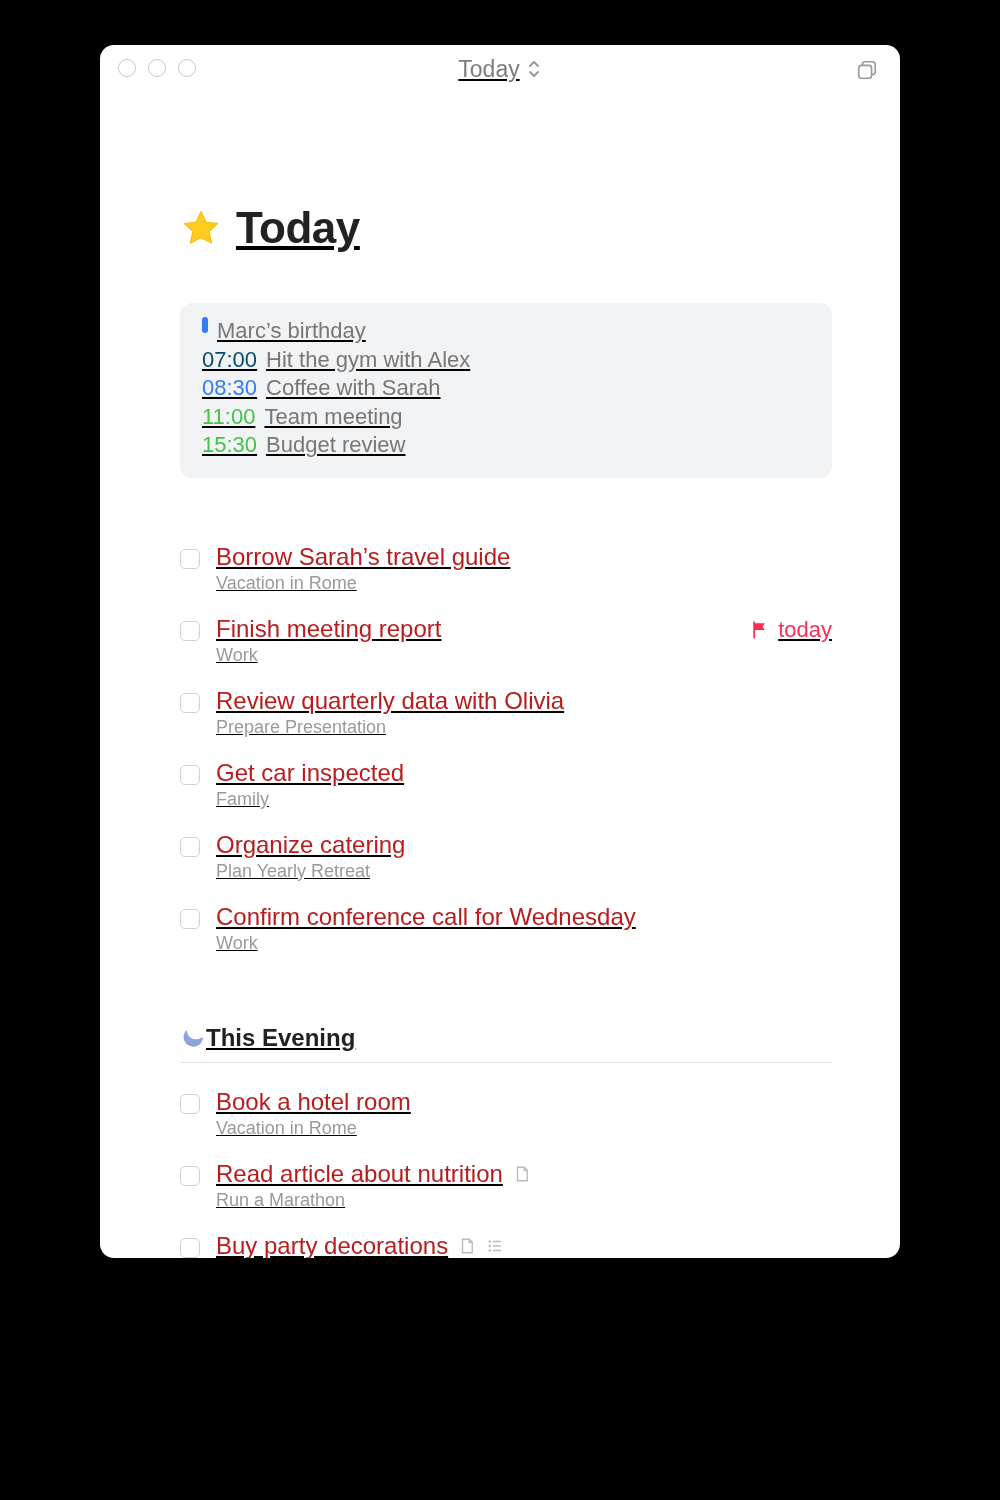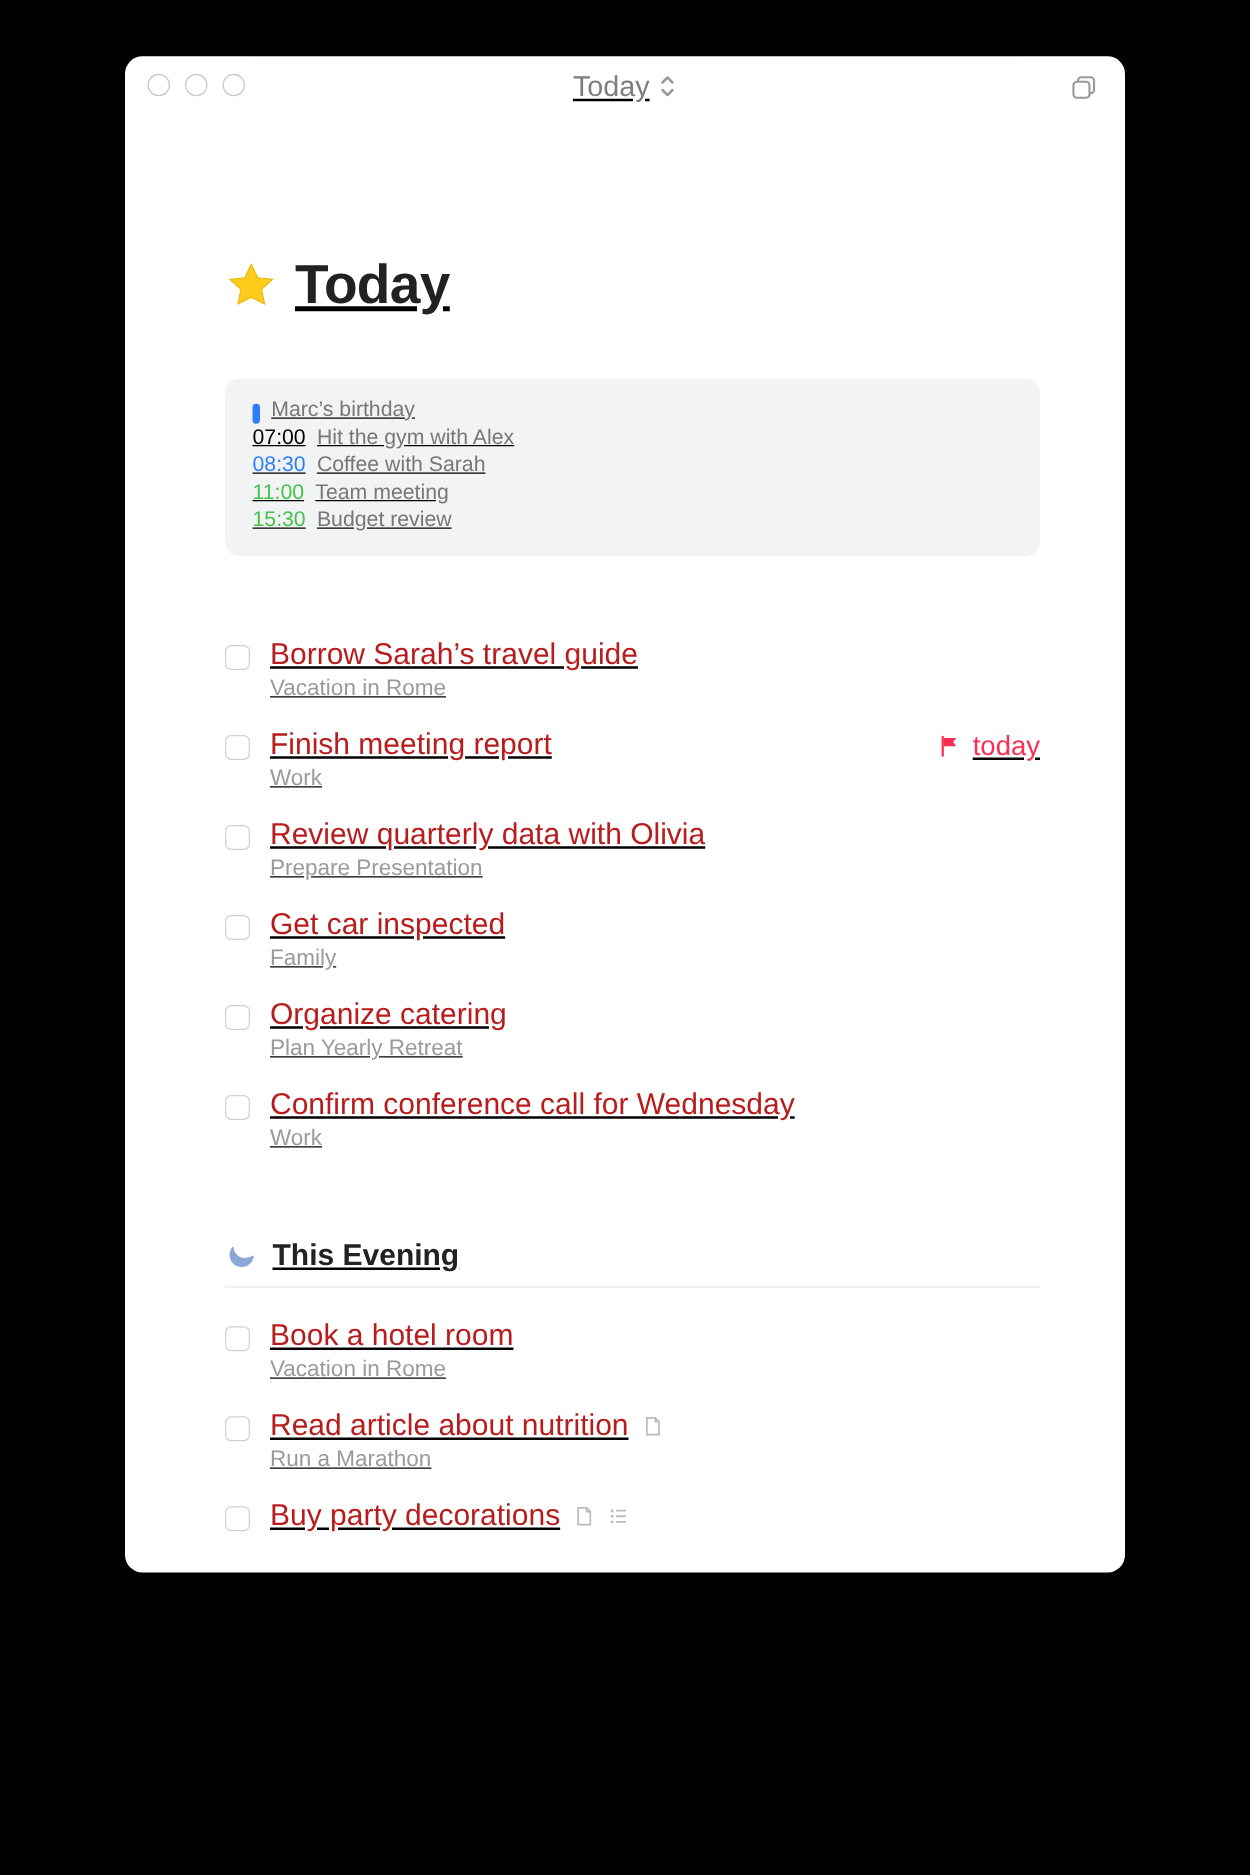--- a/index.html
+++ b/index.html
@@ -91,23 +91,23 @@
 
   
   .calendar-card {
     background: #f2f3f5;
     border-radius: 12px;
     padding: 14px 22px 18px 22px;
     margin-bottom: 58px;
   }
   .cal-row {
     display: flex;
-    align-items: flex-end;
+    align-items: flex-start;
     gap: 9px;
-    font-size: 17px;
+    font-size: 22px;
     line-height: 1.3;
     color: #6a6a6d;
   }
   .cal-row .time { font-variant-numeric: tabular-nums; }
   .cal-row .title { color: #777; }
   .cal-allday-dot {
     display: inline-block;
     width: 6px; height: 16px;
     border-radius: 3px;
     background: #2f7ef7;
@@ -156,21 +156,21 @@
   .meta-icon {
     width: 18px; height: 18px;
     color: #b9bbbe;
     flex-shrink: 0;
   }
 
   
   .section-header {
     display: flex;
     align-items: center;
-    gap: 12px;
+    gap: 0;
     margin-top: 56px;
     padding-bottom: 10px;
     border-bottom: 1px solid #e6e6e8;
     margin-bottom: 18px;
   }
   .moon-icon { width: 26px; height: 26px; }
   .section-title {
     font-size: 24px;
     font-weight: 700;
     color: #222;
@@ -207,21 +207,21 @@
       </svg>
       <h1 class="page-title">Today</h1>
     </div>
 
     <div class="calendar-card" id="calendar-card">
         <div class="cal-row">
           <span class="cal-allday-dot" style="background: rgb(47, 126, 247);"></span>
           <span class="title">Marc’s birthday</span>
         </div>
         <div class="cal-row">
-          <span class="time" style="color: #000000;">07:00</span>
+          <span class="time" style="color: #0c4a6e;">07:00</span>
           <span class="title">Hit the gym with Alex</span>
         </div>
         <div class="cal-row">
           <span class="time" style="color: rgb(47, 126, 247);">08:30</span>
           <span class="title">Coffee with Sarah</span>
         </div>
         <div class="cal-row">
           <span class="time" style="color: rgb(70, 194, 74);">11:00</span>
           <span class="title">Team meeting</span>
         </div>

